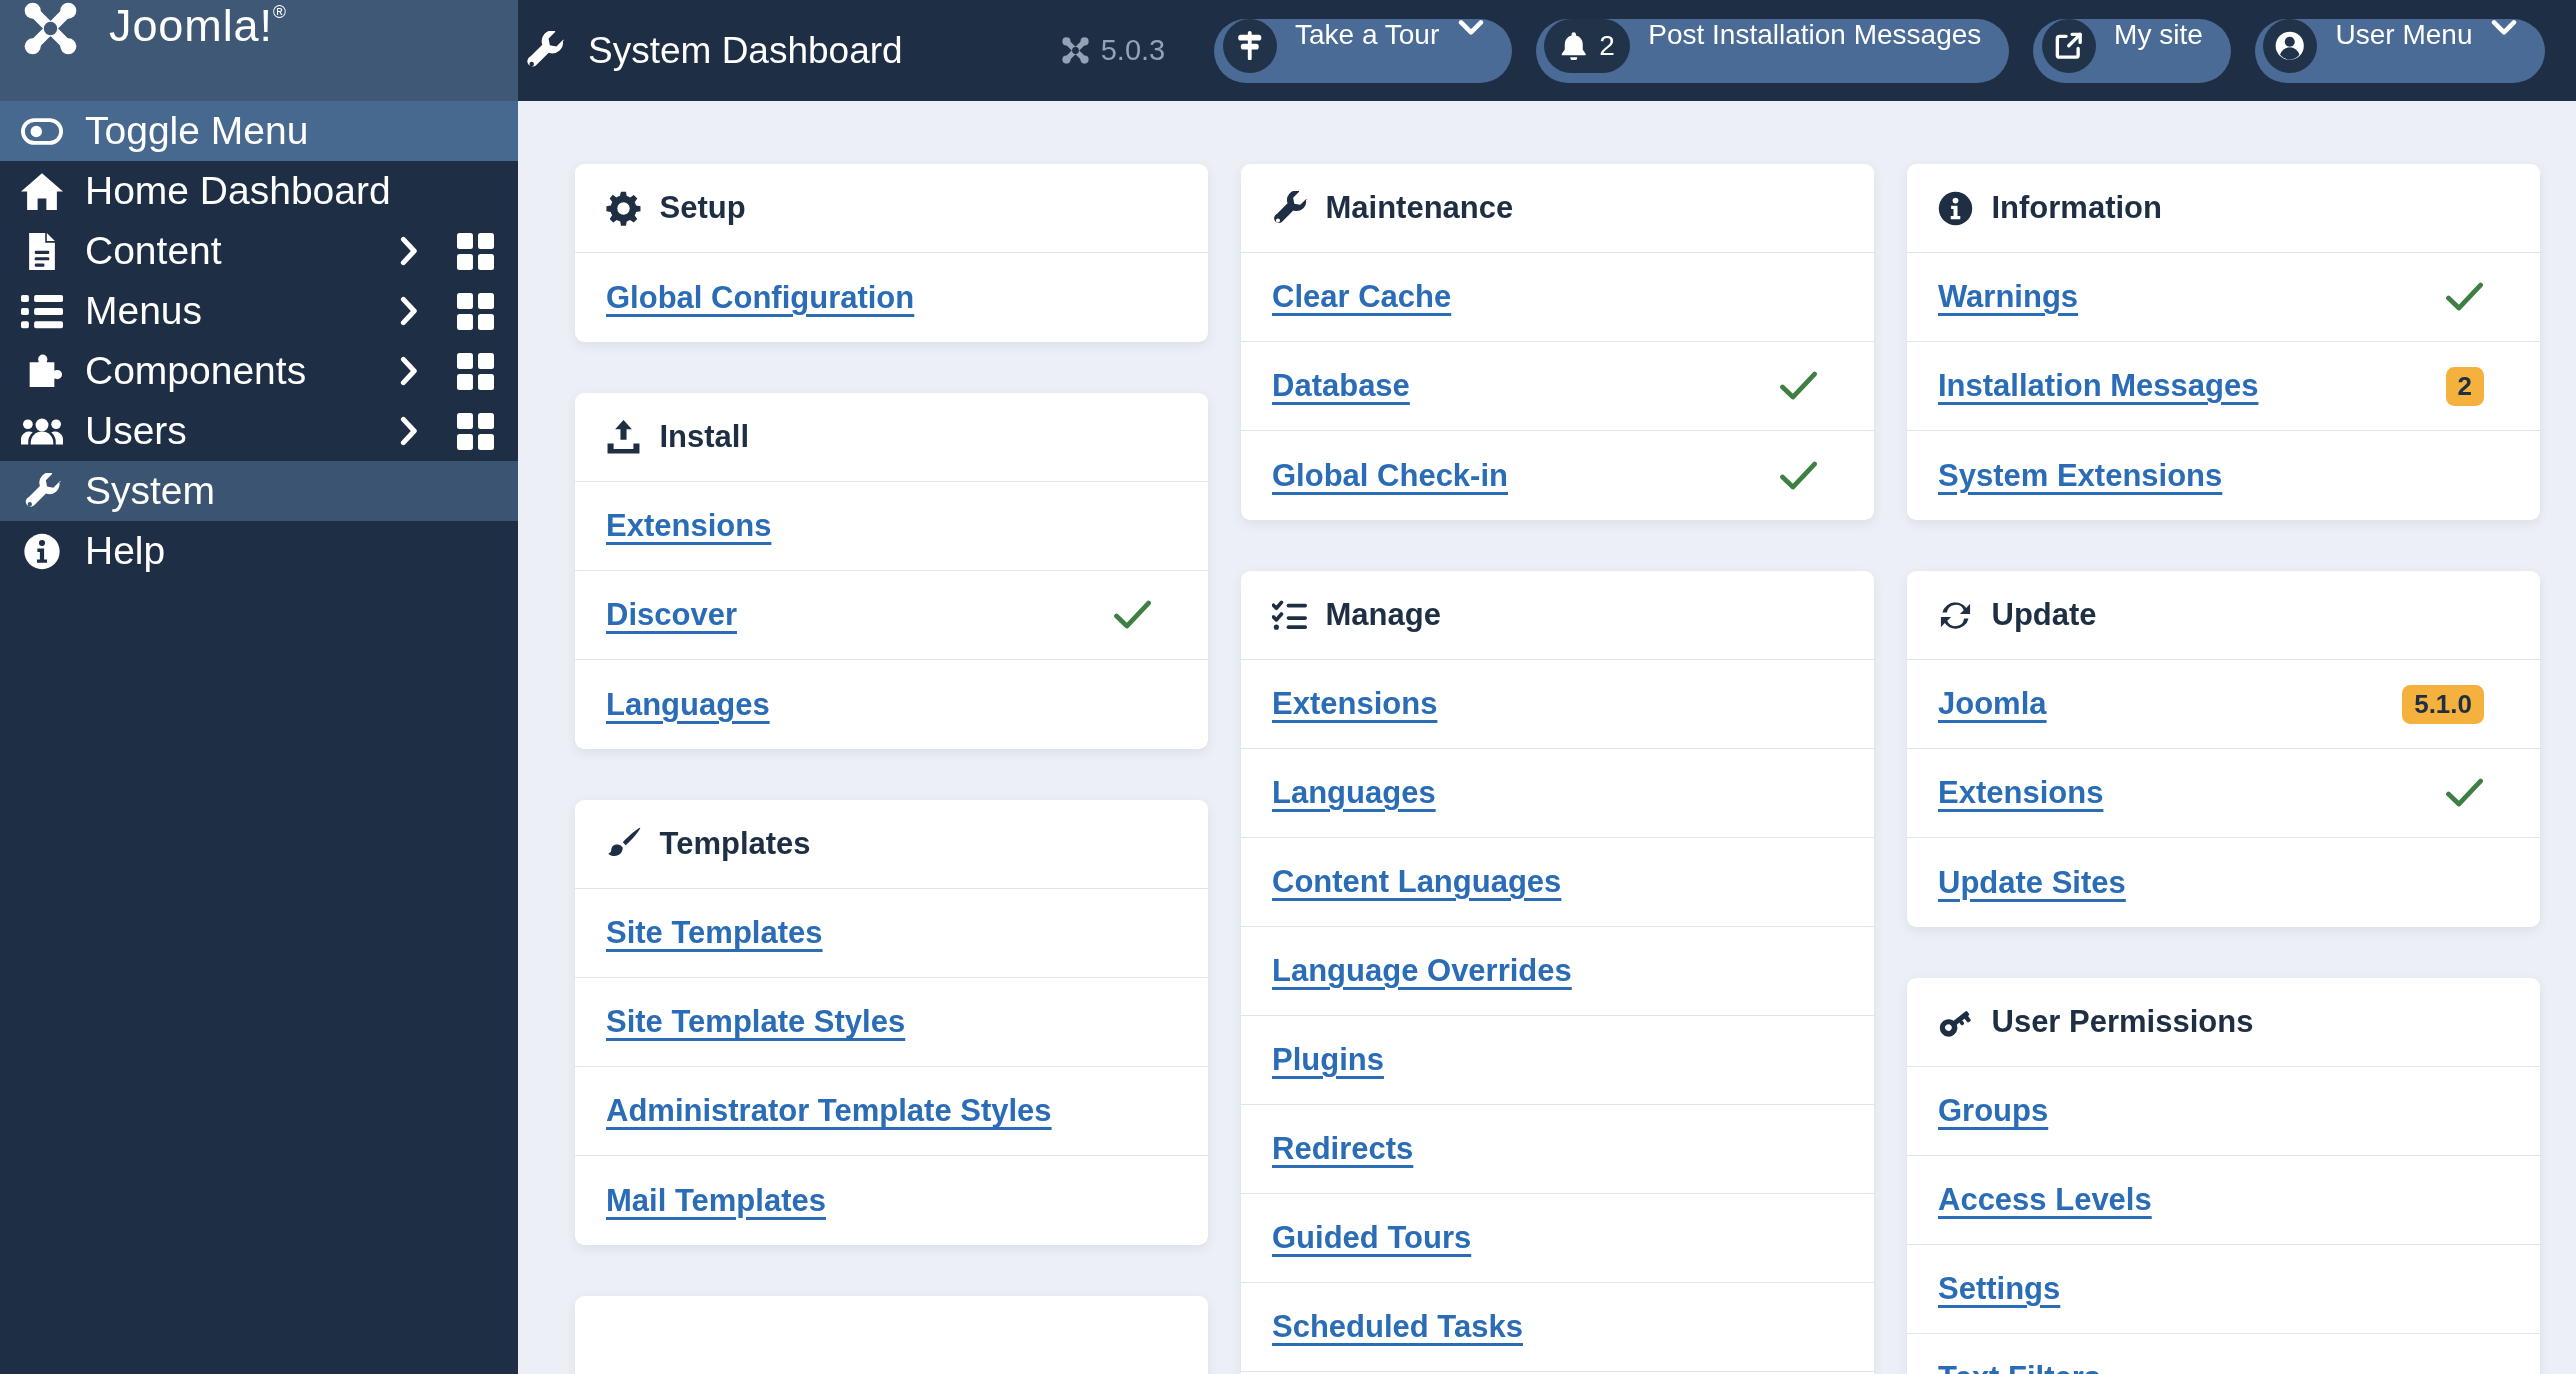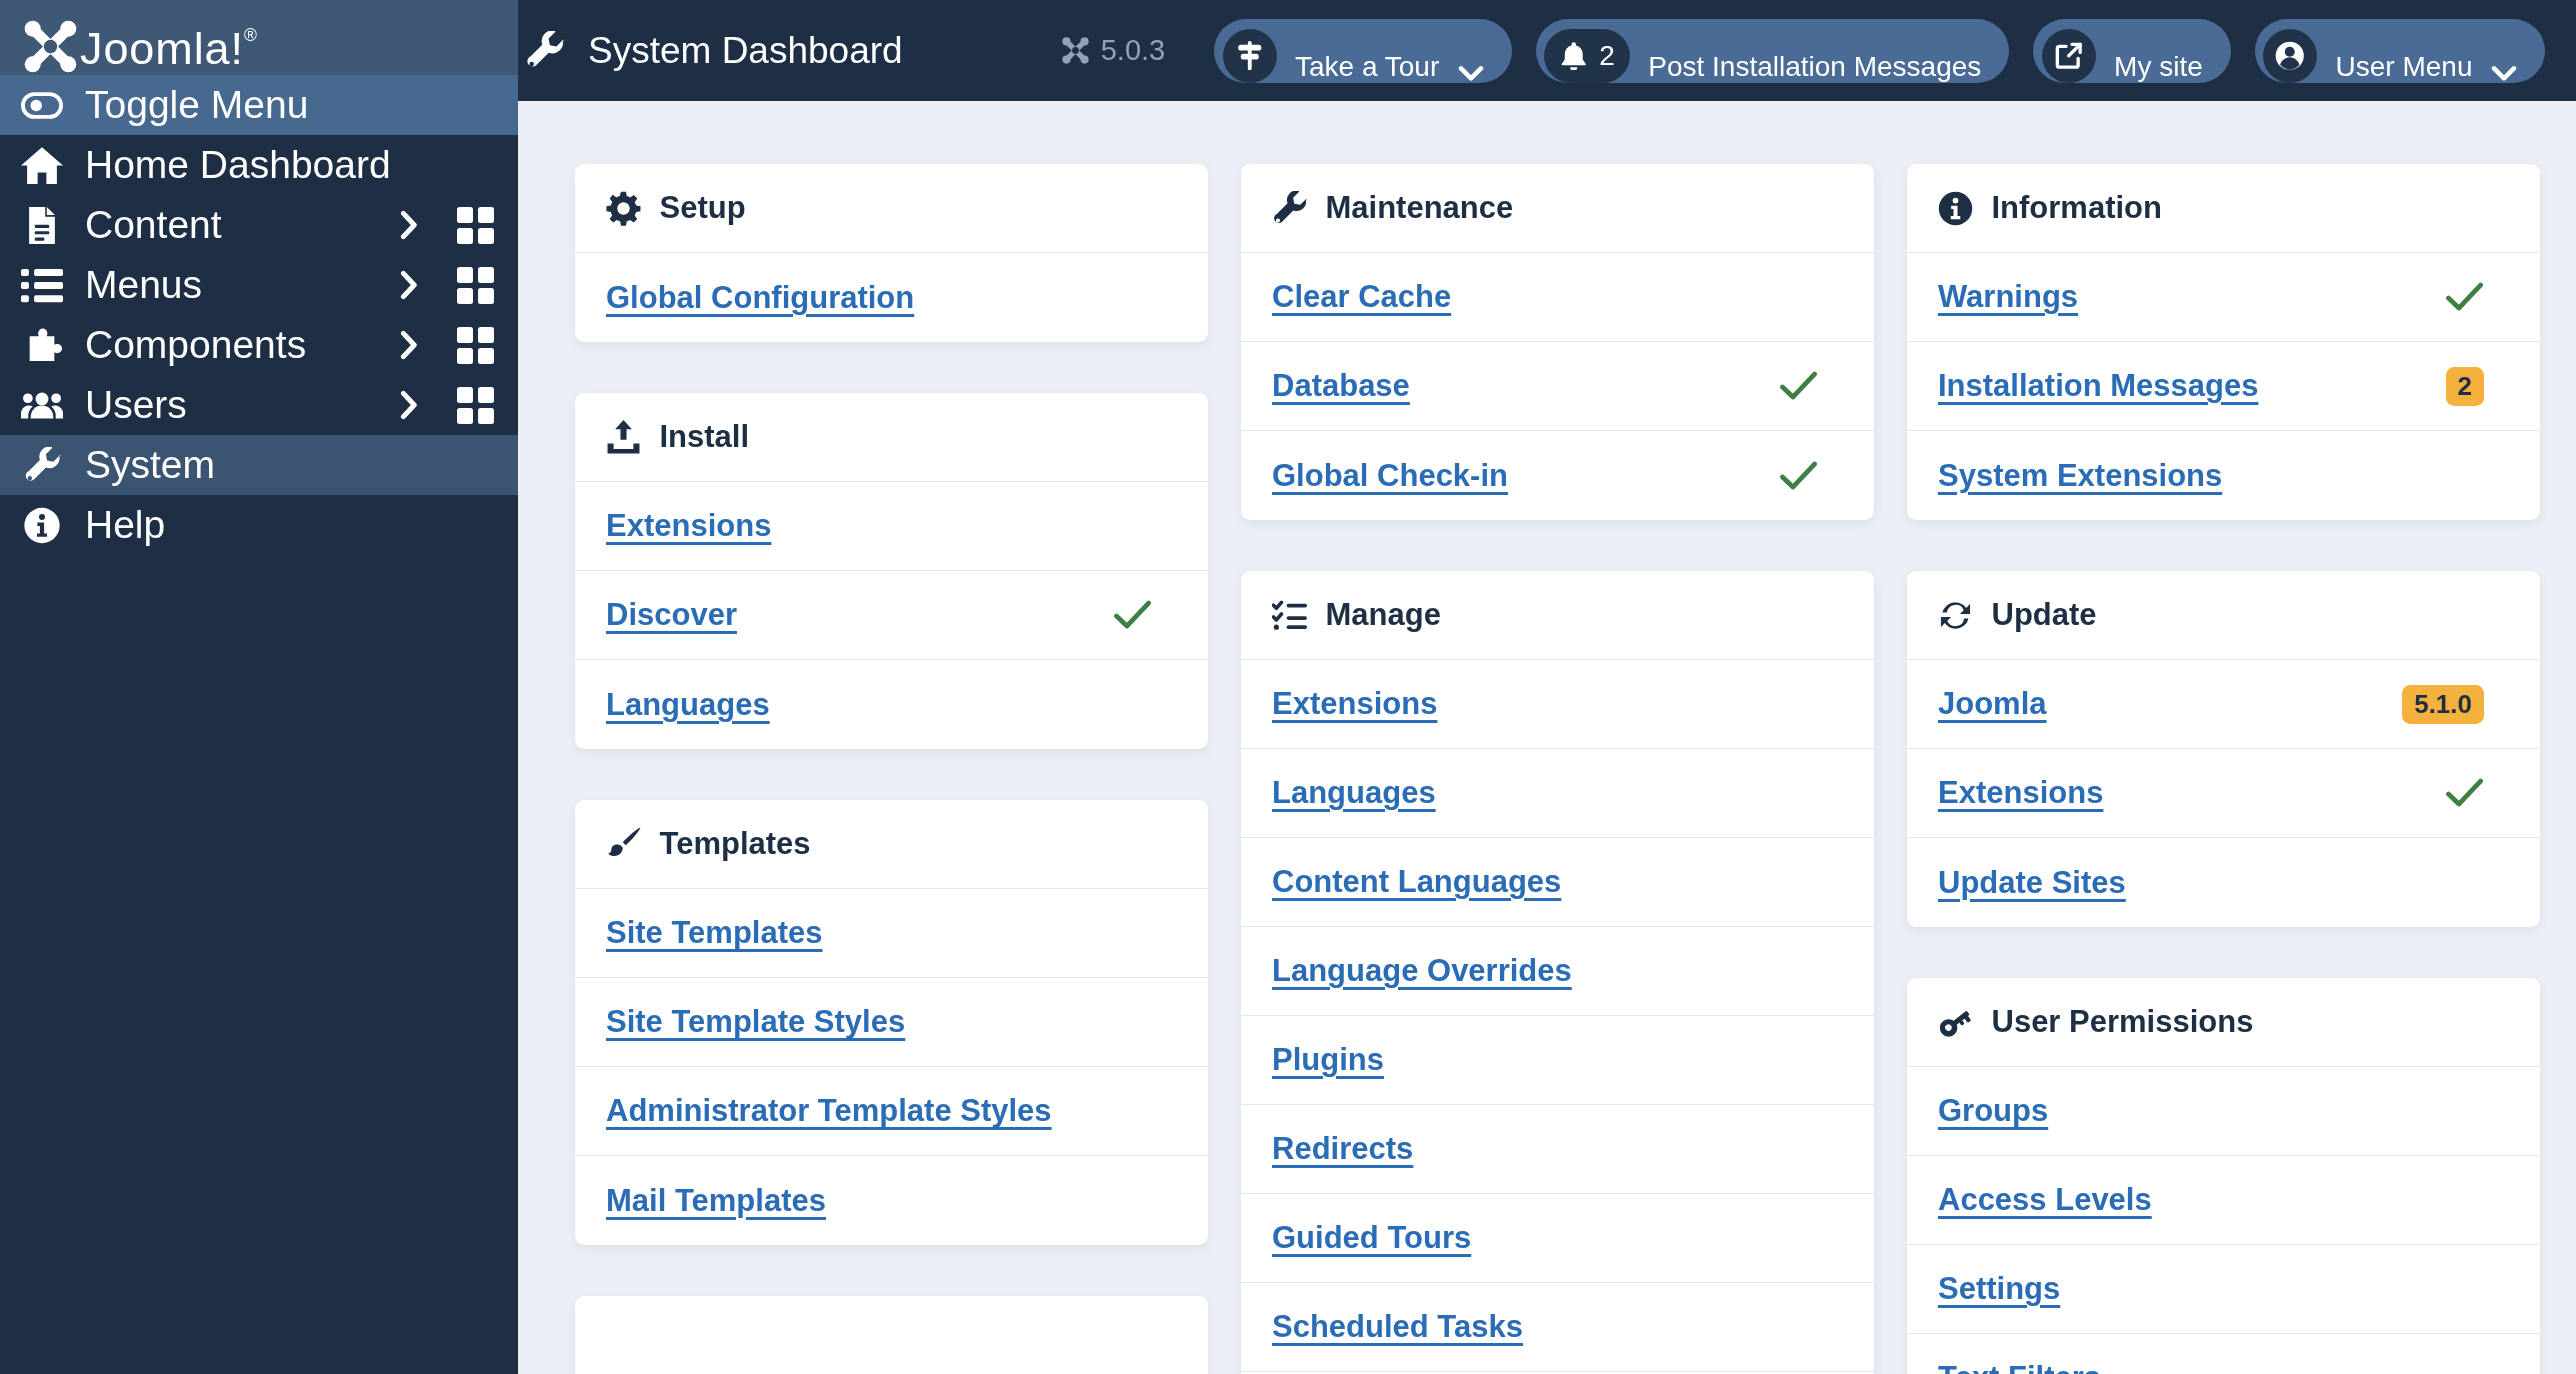--- a/index.html
+++ b/index.html
@@ -10,42 +10,42 @@
     --badge-amber:#f4b13d; --divider:#dfe5ec; --version-text:#93a2b4;
   }
   *{box-sizing:border-box;margin:0;padding:0}
   html,body{width:2576px;height:1375px;overflow:hidden}
   body{font-family:"Liberation Sans","DejaVu Sans",sans-serif;background:var(--page-bg);position:relative}
   .icon{display:inline-flex;align-items:center;justify-content:center;flex:none}
   .icon svg{width:100%;height:100%;display:block}
 
   
   .sidebar{position:absolute;left:0;top:0;bottom:0;width:518px;background:var(--sidebar-bg);z-index:2}
-  .sidebar-header{height:75px;background:var(--sidebar-logo-bg);display:flex;align-items:flex-end;gap:1px;padding:0 22px;color:#fff}
+  .sidebar-header{height:101px;background:var(--sidebar-logo-bg);display:flex;align-items:flex-start;gap:30px;padding:0 22px;color:#fff}
   .sidebar-header .icon{--icon-bg:var(--sidebar-logo-bg)}
   .logo-mark{width:57px;height:57px}
   .logo-text{font-size:45px;font-weight:400;letter-spacing:0.9px}
   .logo-text sup{font-size:17.5px;vertical-align:top;line-height:1;position:relative;top:3.7px}
   .menu-item{height:60px;display:flex;align-items:center;gap:22px;padding:0 24px 0 21px;color:#fff;font-size:39px;cursor:pointer}
   .menu-item .main-icon{width:42px;height:37px}
   .menu-item.active-primary{background:var(--active-item-bg)}
   .menu-item.active-secondary{background:var(--active-system-bg)}
   .right-icons{margin-left:auto;display:flex;align-items:center;gap:39px}
   .chev-r{width:18.5px;height:30px}
   .grid-ic{width:37px;height:37px}
 
   
   .topbar{position:absolute;left:494px;right:0;top:0;height:101px;background:var(--topbar-bg);display:flex;align-items:center;padding:5px 31px;z-index:1}
   .title-group{display:flex;align-items:center;gap:24px;color:#fff}
   .title-icon{width:39px;height:39px}
   .page-title{font-size:37px;font-weight:400;color:#fff}
   .topbar-right{margin-left:auto;display:flex;align-items:center;gap:24px}
   .version{display:flex;align-items:center;gap:11px;color:var(--version-text);font-size:29px;margin-right:25px}
   .version .icon{width:29px;height:29px}
-  .pill{height:64px;border-radius:35px;background:var(--pill-bg);display:flex;align-items:flex-end;gap:18.5px;padding:0 28px 0 8.3px;color:#fff;font-size:28px;cursor:pointer;white-space:nowrap}
+  .pill{height:64px;border-radius:35px;background:var(--pill-bg);display:flex;align-items:flex-start;gap:18.5px;padding:0 28px 0 8.3px;color:#fff;font-size:28px;cursor:pointer;white-space:nowrap}
   .bubble{min-width:54px;height:54px;border-radius:27px;background:var(--pill-icon-bg);display:flex;align-items:center;justify-content:center;gap:11px;--icon-bg:var(--pill-icon-bg)}
   .bubble.wide{padding:0 14.8px}
   .bubble .icon{width:29.5px;height:29.5px}
   .bubble .count{font-size:28px;color:#fff}
   .chev-d{width:26px;height:17.5px}
 
   
   .main{position:absolute;left:518px;top:101px;right:0;bottom:0;background:var(--page-bg);padding:63px 35px 0 57px;display:flex;gap:33px;overflow:hidden}
   .col{width:633px;flex:none;display:flex;flex-direction:column;gap:51px}
   .card{background:#fff;border-radius:9.2px;box-shadow:0 3.7px 11px rgba(20,40,70,.08);overflow:hidden;flex:none}

